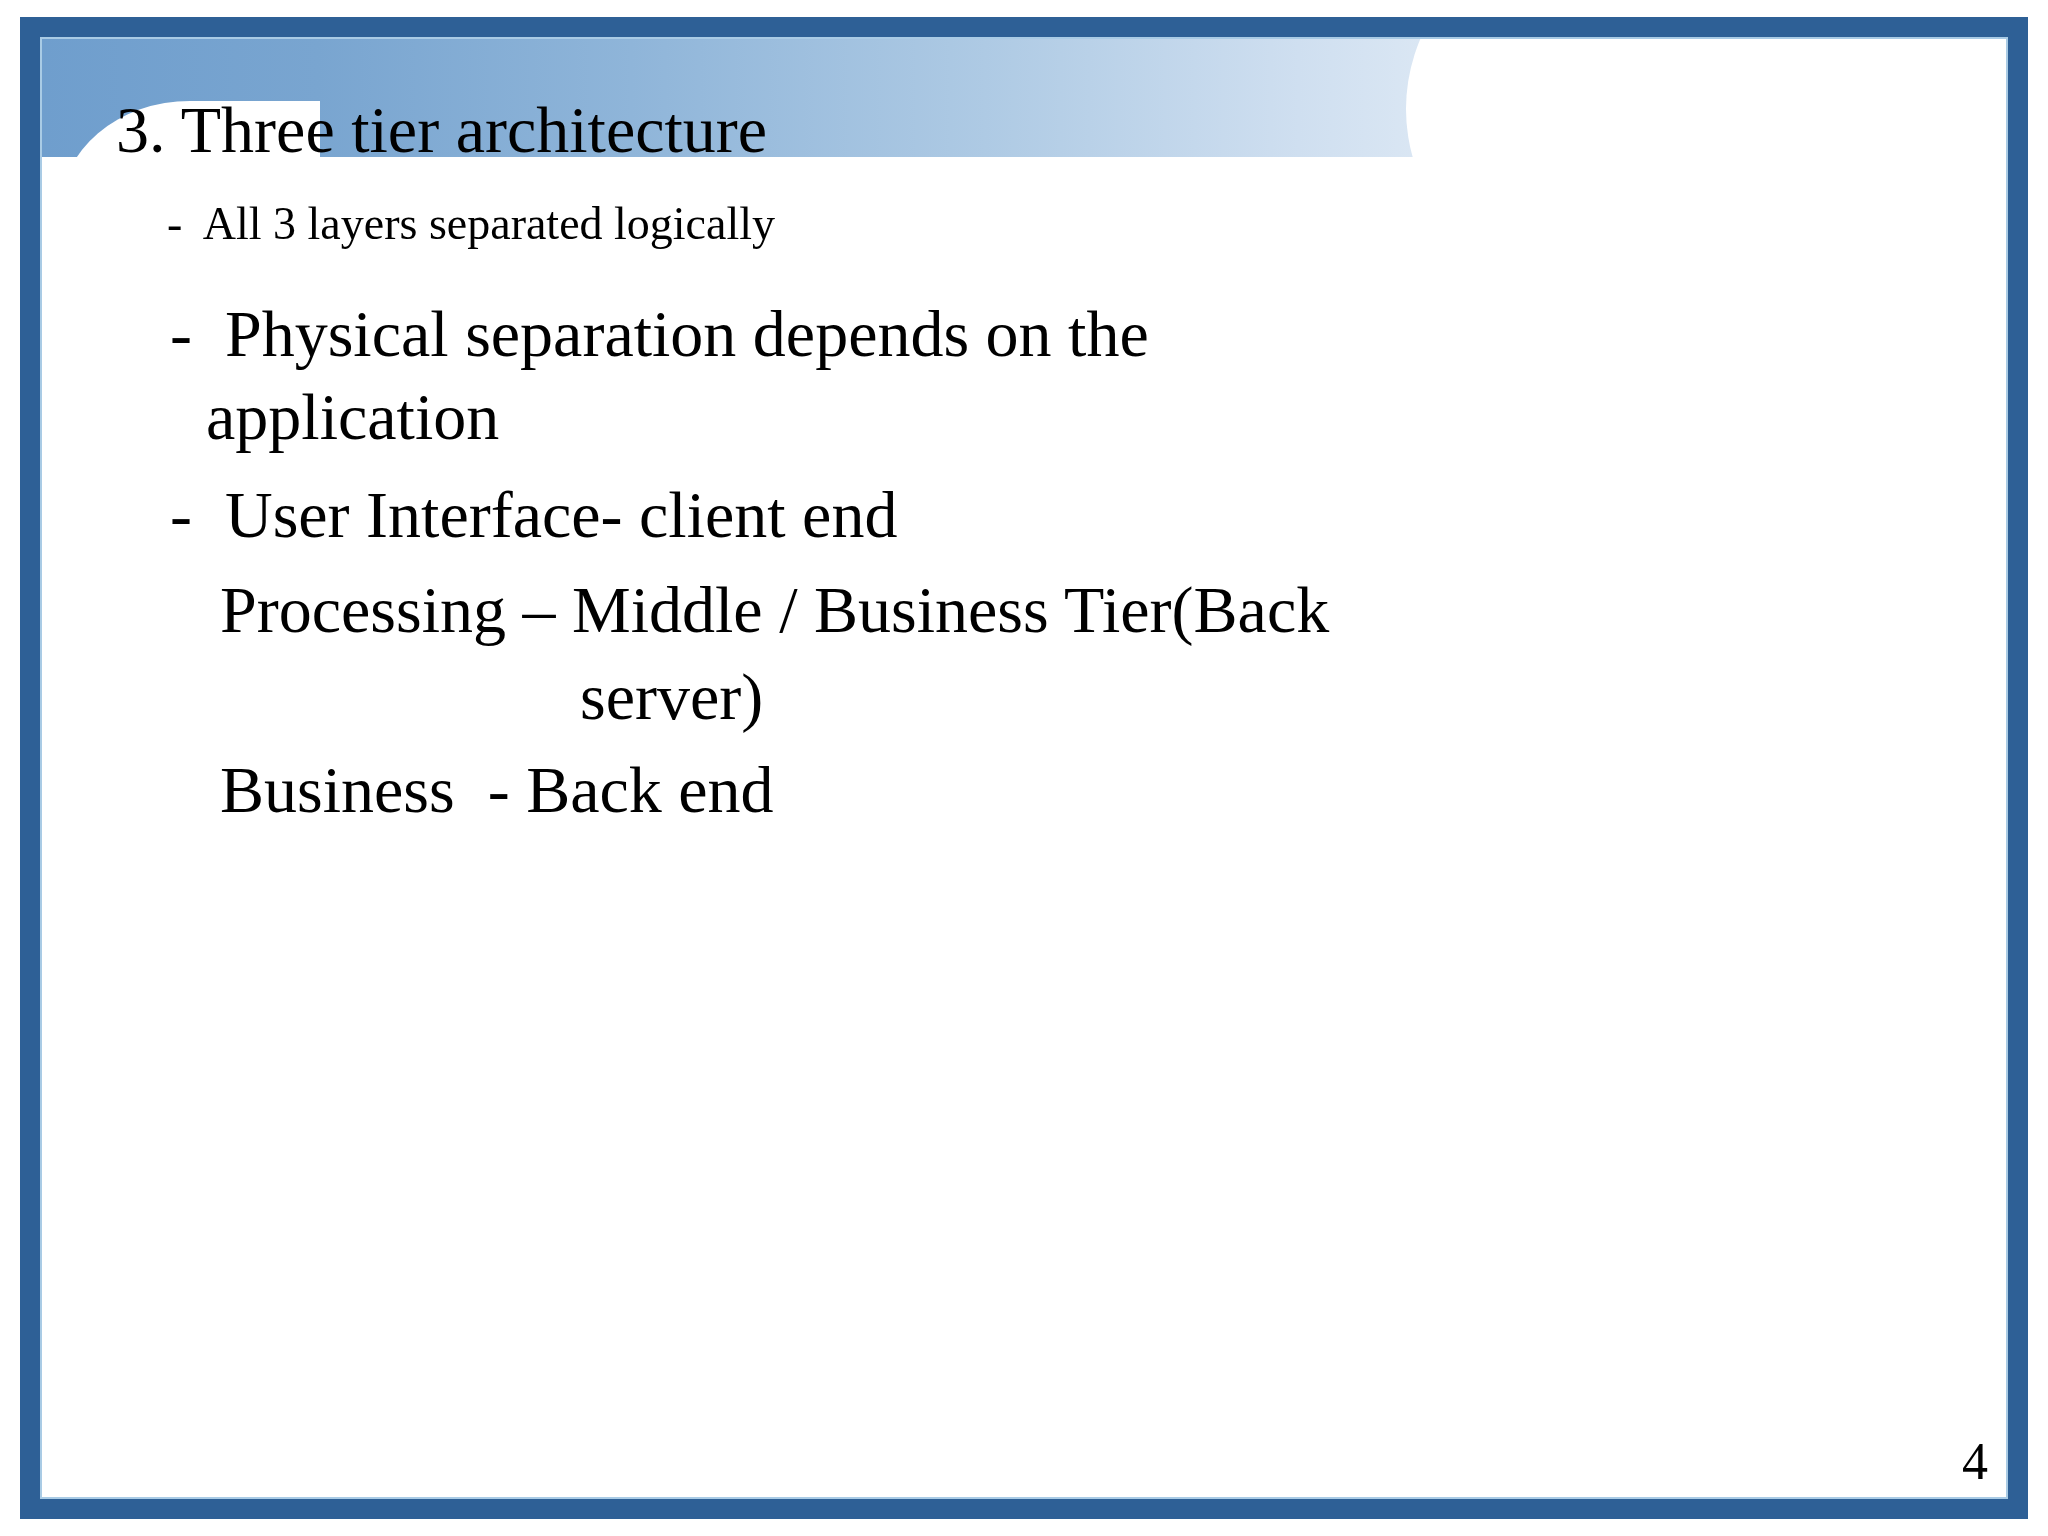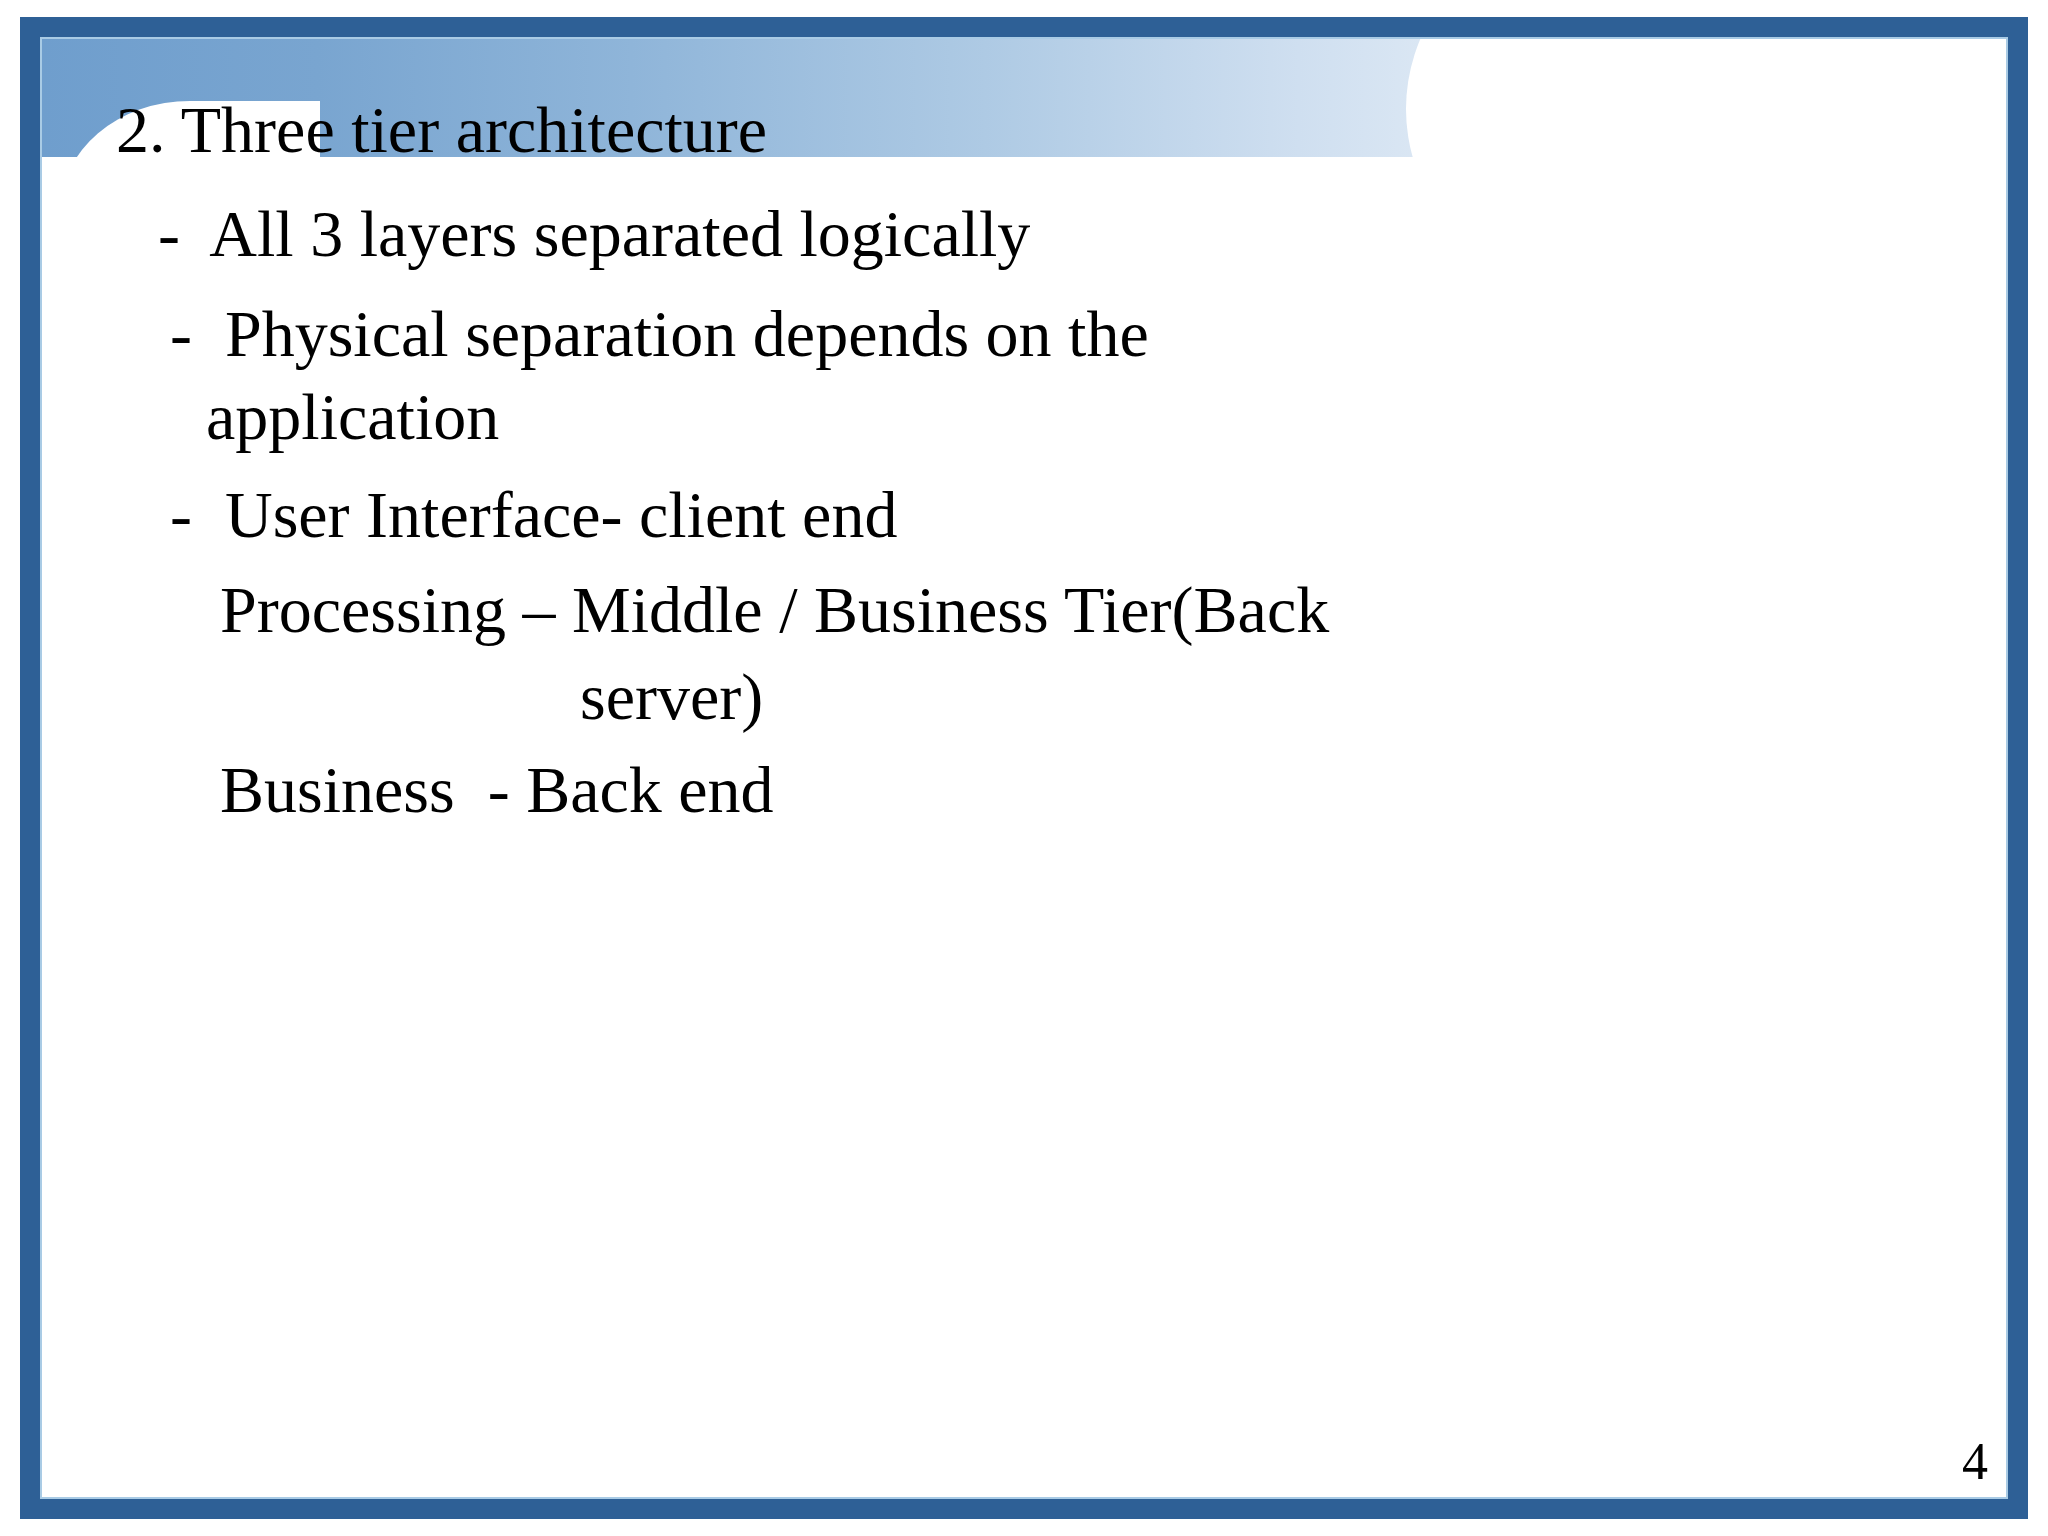--- a/index.html
+++ b/index.html
@@ -120,23 +120,23 @@
     color: #000000;
     line-height: 1.0;
   }
 
   .title-line {
     left: 74px;
     top: 58px;
     font-size: 66px;
   }
   .l-all3 {
-    left: 116px;
+    left: 125px;
     top: 162px;
-    font-size: 66px;
+    font-size: 46px;
   }
   .l-physical {
     left: 128px;
     top: 262px;
     font-size: 66px;
   }
   .l-application {
     left: 164px;
     top: 345px;
     font-size: 66px;
@@ -183,21 +183,21 @@
 
   <div class="content-area">
 
     <div class="deco-band">
       <div class="deco-arc-right"></div>
     </div>
     <div class="deco-cut-left"></div>
 
     <div class="body-text">
 
-      <div class="line title-line">2. Three tier architecture</div>
+      <div class="line title-line">3. Three tier architecture</div>
 
       <div class="line l-all3">-  All 3 layers separated logically</div>
 
       <div class="line l-application">application</div>
 
       <div class="line l-physical">-  Physical separation depends on the</div>
 
       <div class="line l-ui">-  User Interface- client end</div>
 
       <div class="line l-processing">Processing – Middle / Business Tier(Back</div>

